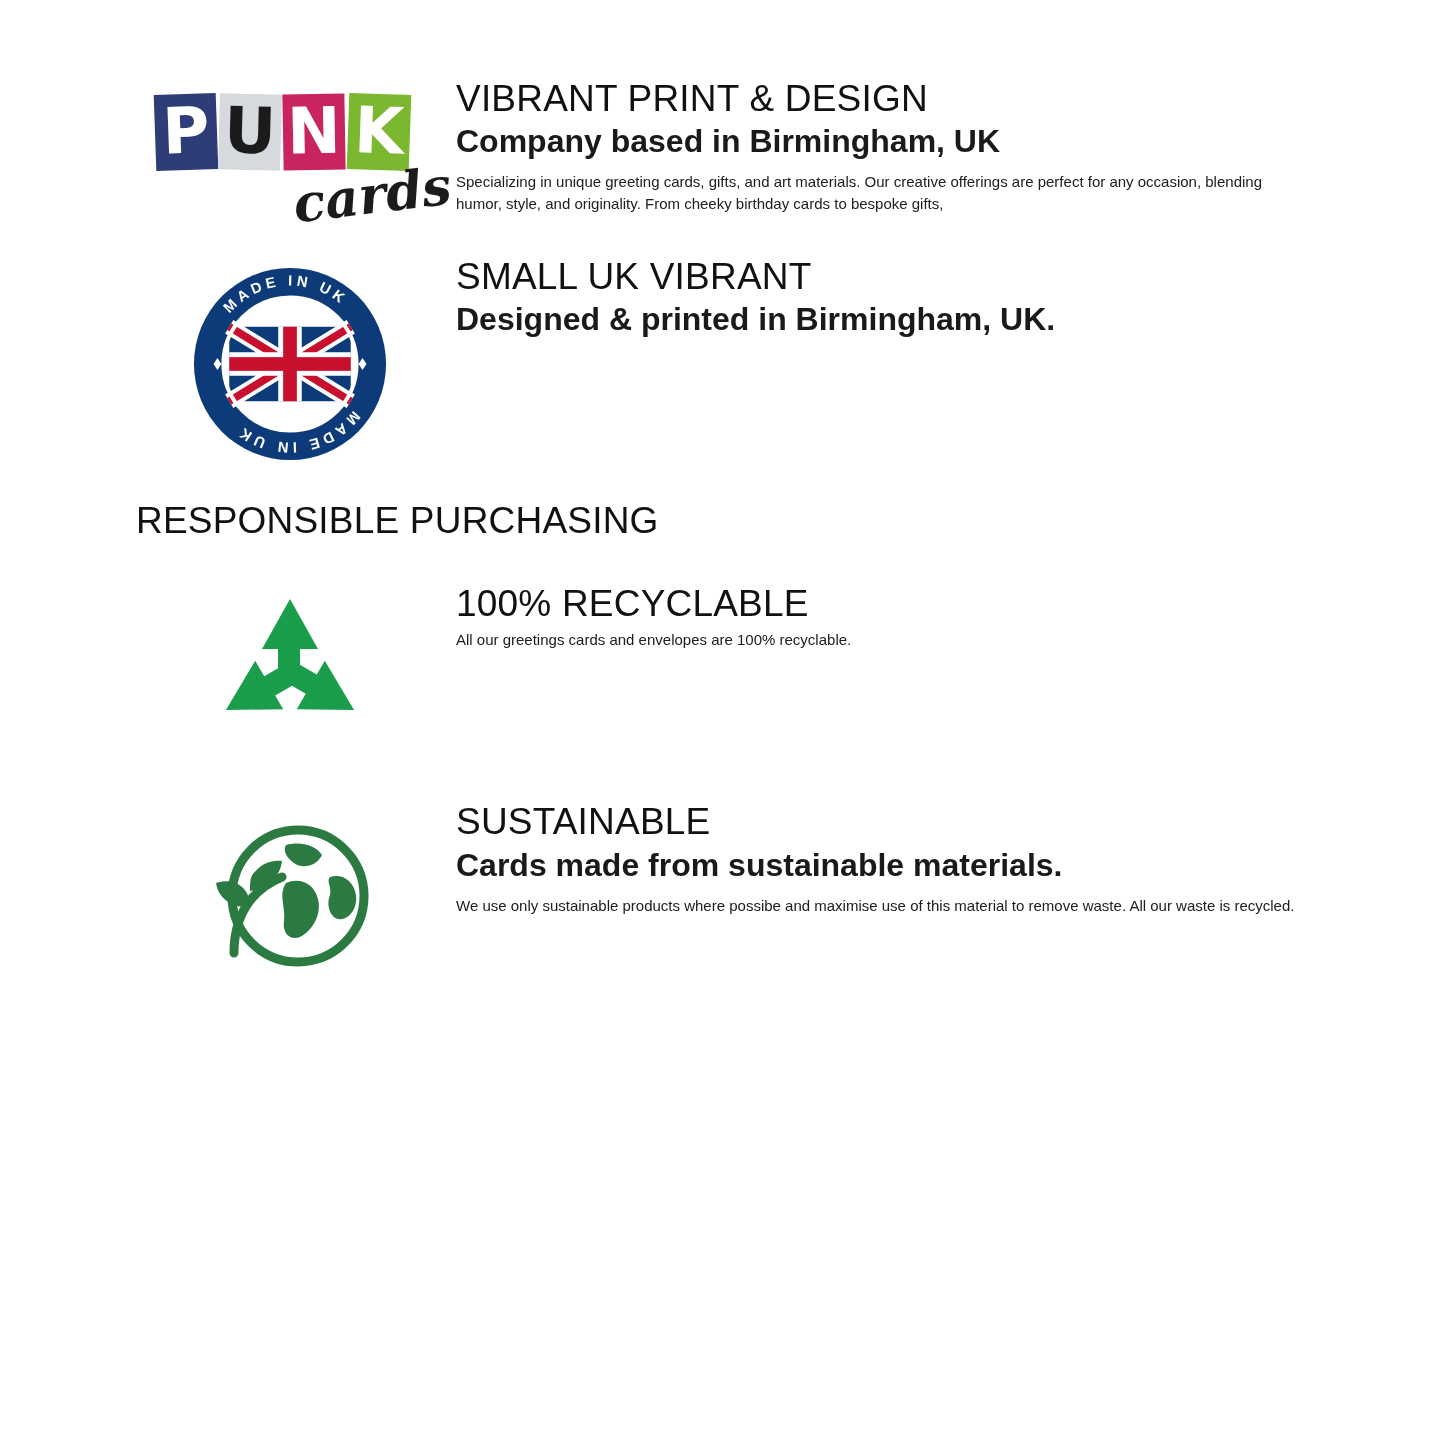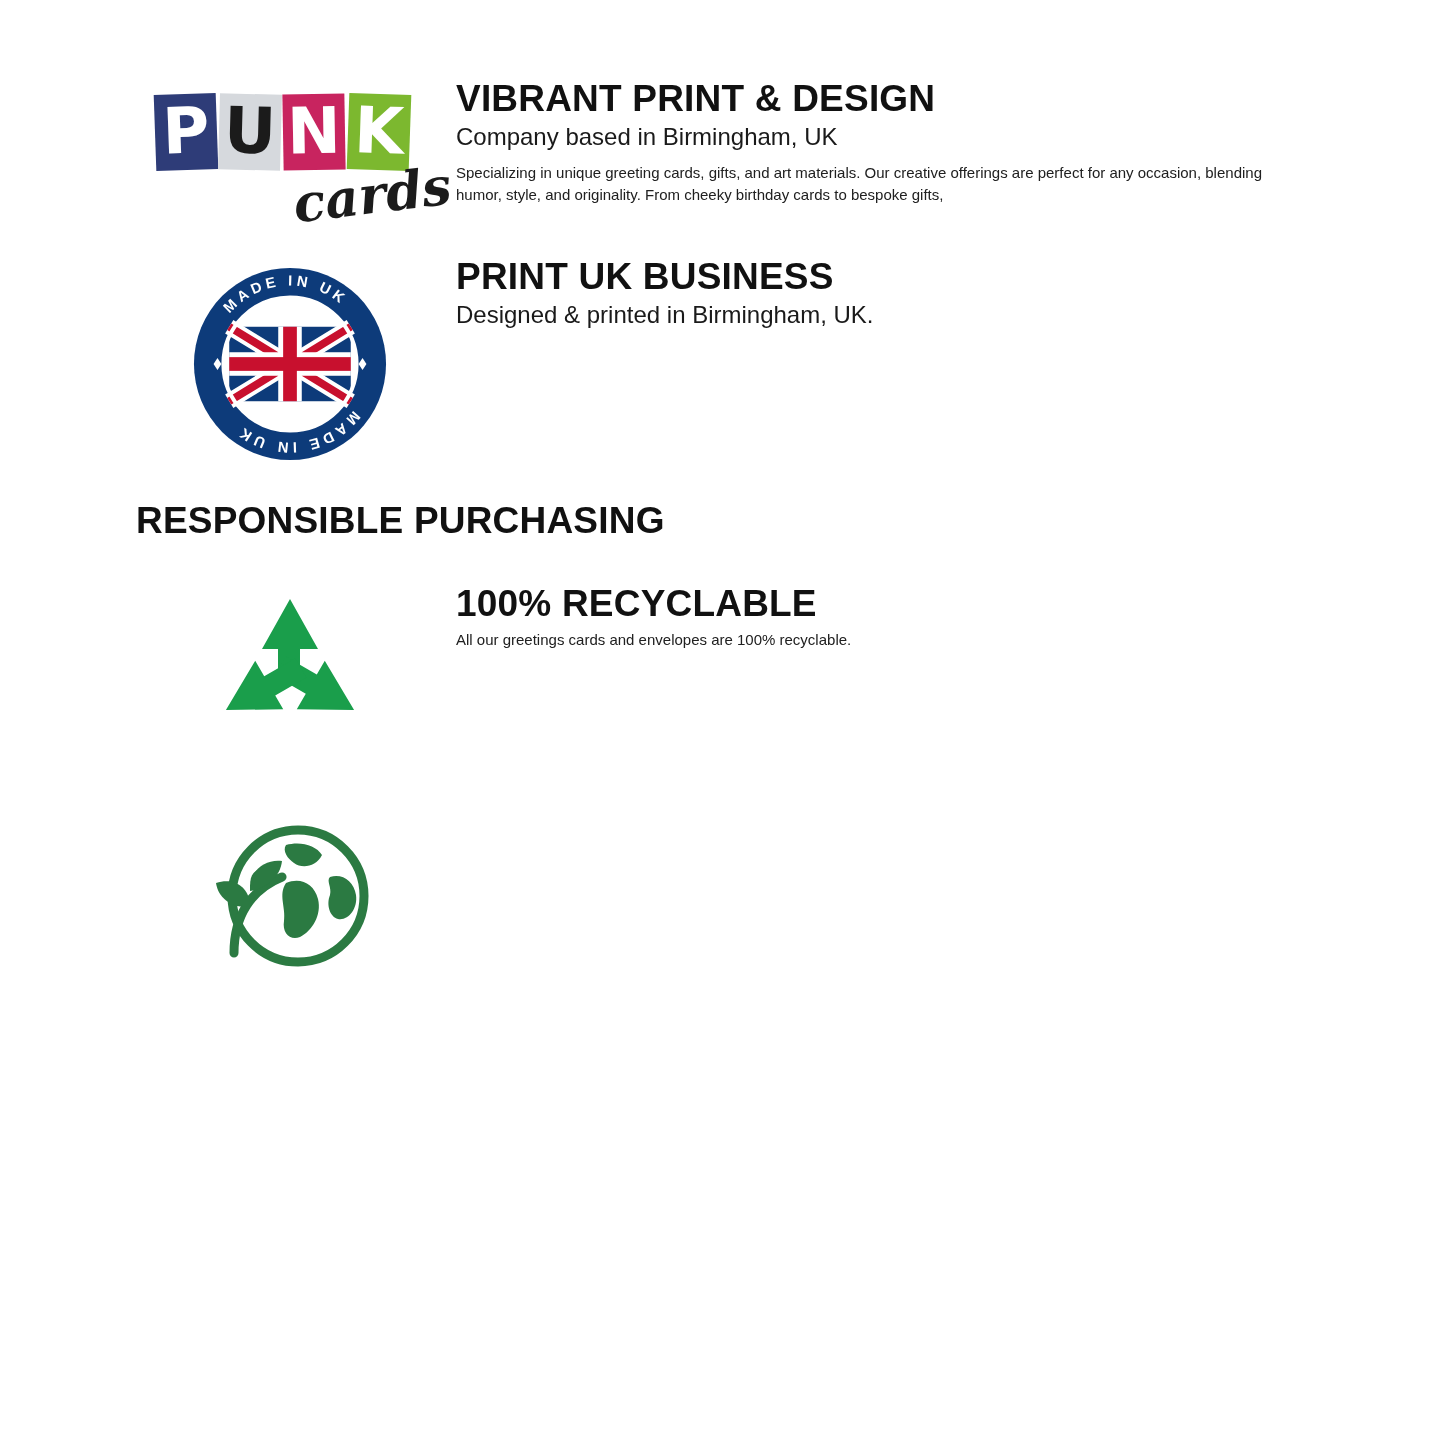--- a/index.html
+++ b/index.html
@@ -33,29 +33,29 @@
     align-items: center;
     justify-content: center;
     padding-top: 10px;
   }
   .feature-text {
     flex: 1;
     padding-left: 6px;
   }
   .f-title {
     font-size: 37px;
-    font-weight: bold;
+    font-weight: normal;
     letter-spacing: 0.2px;
     line-height: 1.12;
     margin: 0 0 4px 0;
     color: #111111;
   }
   .f-sub {
-    font-size: 24px;
-    font-weight: normal;
+    font-size: 32px;
+    font-weight: bold;
     line-height: 1.18;
     margin: 0 0 10px 0;
     color: #1a1a1a;
   }
   .f-body {
     font-size: 15px;
     line-height: 1.45;
     margin: 0;
     color: #202020;
     max-width: 860px;
@@ -150,21 +150,21 @@
           <textPath href="#arcTop" startOffset="22%">MADE IN UK</textPath>
         </text>
         <text font-family="Liberation Sans, sans-serif" font-size="15" font-weight="bold" fill="#ffffff" letter-spacing="4">
           <textPath href="#arcBot" startOffset="20%">MADE IN UK</textPath>
         </text>
         <polygon points="22,100 26,94 30,100 26,106" fill="#ffffff"></polygon>
         <polygon points="178,100 174,94 170,100 174,106" fill="#ffffff"></polygon>
       </svg>
     </div>
     <div class="feature-text">
-      <h2 class="f-title">PRINT UK BUSINESS</h2>
+      <h2 class="f-title">SMALL UK VIBRANT</h2>
       <p class="f-sub">Designed &amp; printed in Birmingham, UK.</p>
     </div>
   </div>
 
   <div class="feature">
     <div class="feature-text">
       <h2 class="f-title">RESPONSIBLE PURCHASING</h2>
     </div>
   </div>
 
@@ -192,15 +192,20 @@
           <path d="M96 34 C110 30 126 34 132 44 C126 56 112 58 104 52 C98 48 92 40 96 34 Z"></path>
           <path d="M96 72 C110 66 124 72 128 88 C132 104 122 120 110 126 C100 130 92 122 94 110 C96 96 88 84 96 72 Z"></path>
           <path d="M140 66 C152 62 164 70 166 84 C168 98 158 110 148 108 C140 106 136 94 140 84 C142 76 136 70 140 66 Z"></path>
           <path d="M70 58 C78 56 84 64 80 72 C76 80 66 82 62 76 C58 70 62 60 70 58 Z"></path>
         </g>
         <path d="M44 142 C44 104 62 78 92 66" fill="none" stroke="#2b7a42" stroke-width="9" stroke-linecap="round"></path>
         <path d="M56 96 C40 96 28 86 26 72 C44 66 58 76 60 92 Z" fill="#2b7a42"></path>
         <path d="M60 74 C62 58 76 48 92 50 C90 68 74 78 60 80 Z" fill="#2b7a42"></path>
       </svg>
     </div>
+    <div class="feature-text">
+      <h2 class="f-title">SUSTAINABLE</h2>
+      <p class="f-sub">Cards made from sustainable materials.</p>
+      <p class="f-body">We use only sustainable products where possibe and maximise use of this material to remove waste. All our waste is recycled.</p>
+    </div>
   </div>
 
 </div>
 
 </body></html>

